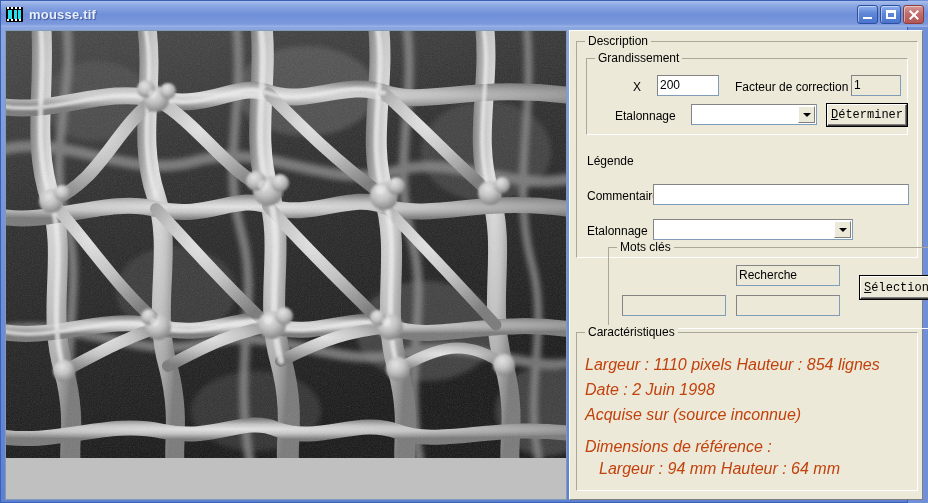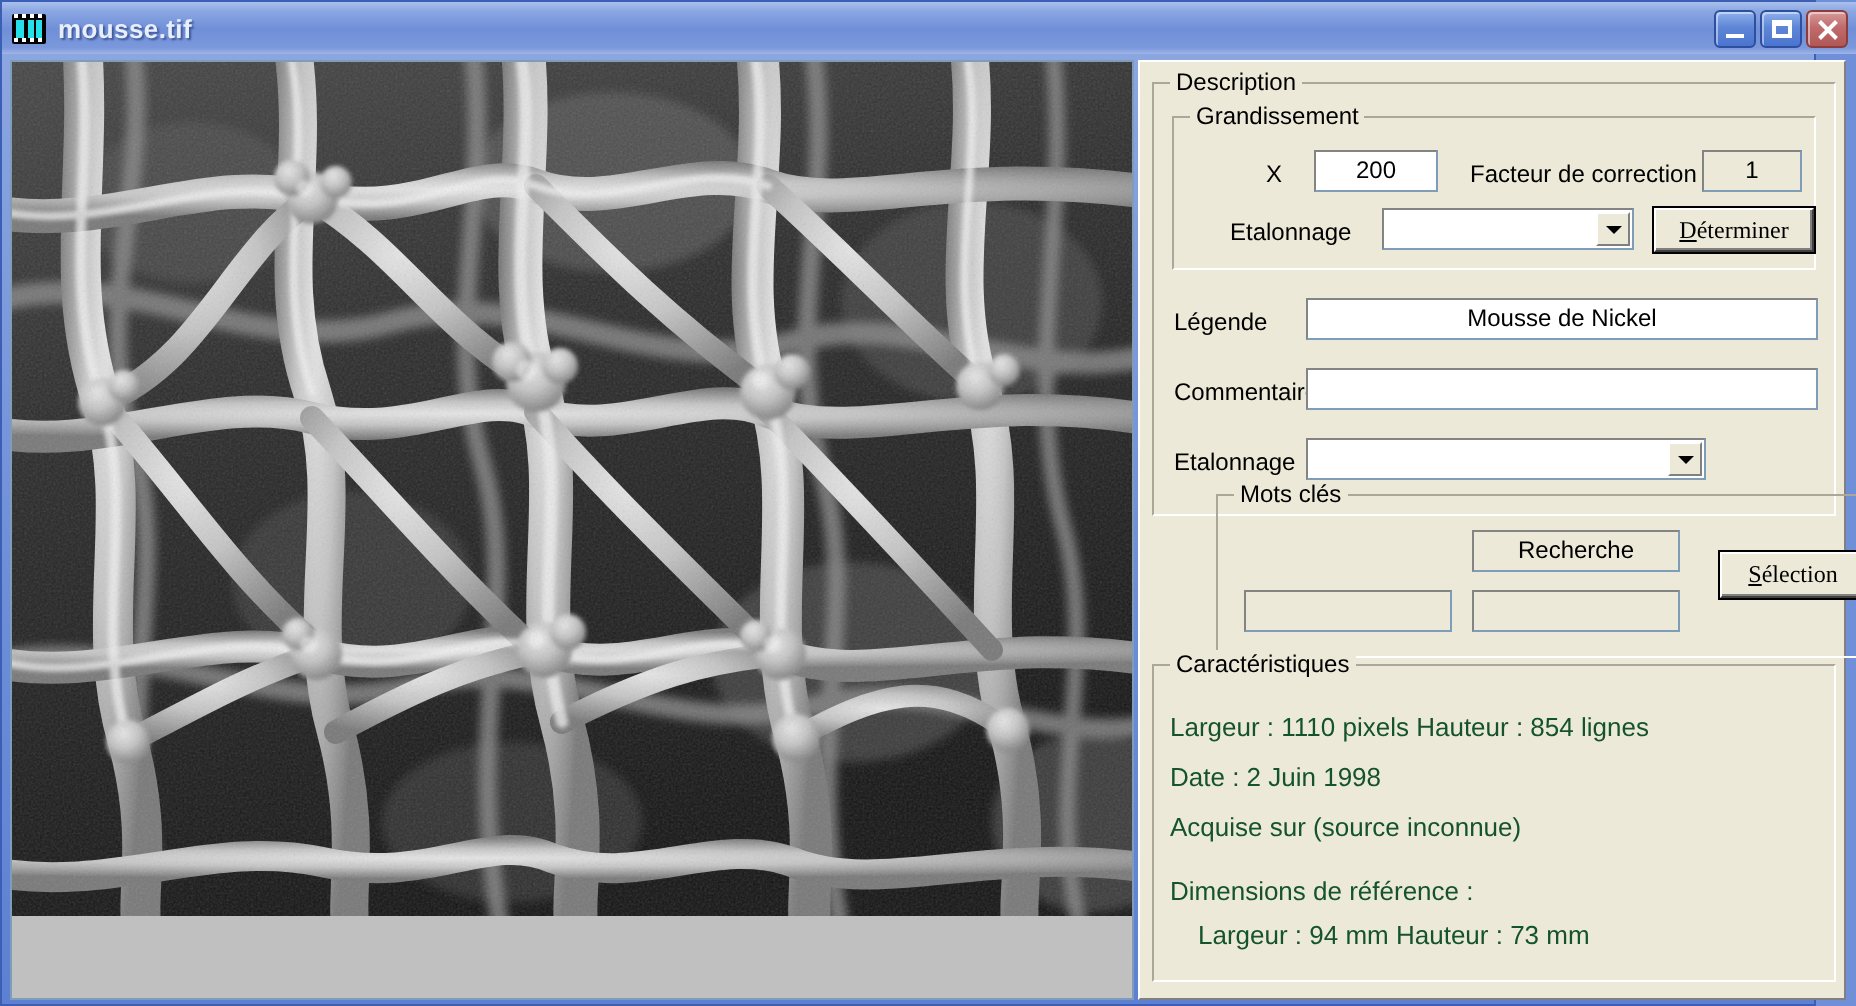--- a/index.html
+++ b/index.html
@@ -7,21 +7,20 @@
     width:928px;height:503px;overflow:hidden;
     font-family:"Liberation Sans", sans-serif;
     background:#6f8fd8;
   }
   
   #window{
     position:absolute;left:0;top:0;width:908px;height:503px;
     box-sizing:border-box;
     background:linear-gradient(180deg,#8ea8e0 0%,#6f8fd8 55%,#5d80d2 100%);
     border:1px solid #3a5fb5;
-    text-align:center;
   }
   #titlebar{
     position:absolute;left:0;top:0;width:928px;height:26px;
     background:linear-gradient(180deg,#a9c0ec 0%,#8aa6e2 18%,#6f8fd8 52%,#7b98dc 88%,#9db6e8 100%);
     display:flex;align-items:center;
   }
   #app-icon{
     width:17px;height:15px;margin-left:5px;margin-right:6px;
     position:relative;flex:0 0 auto;
     background:#000;
@@ -134,24 +133,24 @@
     border-top:4px solid #000;
   }
   .btn{
     position:absolute;box-sizing:border-box;
     background:#ece9d8;
     border:1px solid #ffffff;
     border-right-color:#404040;border-bottom-color:#404040;
     box-shadow:inset -1px -1px 0 #808080, 0 0 0 1px #000;
     font-size:12px;color:#000;
     display:flex;align-items:center;justify-content:center;
-    font-family:Liberation Serif, serif;
+    font-family:Liberation Mono, monospace;
   }
   .btn u{text-decoration:underline;}
-  .info{position:absolute;font-size:13px;color:#14532d;white-space:nowrap;}
+  .info{position:absolute;font-size:16px;color:#c2410c;white-space:nowrap;font-style:italic;}
 </style>
 </head>
 <body>
 
 <div id="window">
 
   <div id="titlebar">
     <div id="app-icon">
       <div class="strip"></div>
       <div class="holes-top"></div>
@@ -314,21 +313,20 @@
         <div class="combo" style="left:104px;top:45px;width:126px;height:21px;">
           <span></span>
           <span class="arrow"></span>
         </div>
         <div class="btn" style="left:240px;top:45px;width:80px;height:22px;">
           <span><u>D</u>éterminer</span>
         </div>
       </div>
 
       <span class="lbl" style="left:10px;top:112px;">Légende</span>
-      <div class="fld" style="left:76px;top:107px;width:256px;height:21px;">Mousse de Nickel</div>
 
       <span class="lbl" style="left:10px;top:147px;">Commentaire</span>
       <div class="fld" style="left:76px;top:142px;width:256px;height:21px;"></div>
 
       <span class="lbl" style="left:10px;top:182px;">Etalonnage</span>
       <div class="combo" style="left:76px;top:177px;width:200px;height:21px;">
         <span></span>
         <span class="arrow"></span>
       </div>
     </div>
@@ -345,17 +343,17 @@
       </div>
     </div>
 
     <div class="group" style="left:6px;top:301px;width:342px;height:159px;">
       <span class="legend">Caractéristiques</span>
 
       <span class="info" style="left:8px;top:23px;">Largeur :   1110   pixels   Hauteur :    854   lignes</span>
       <span class="info" style="left:8px;top:48px;">Date :     2 Juin 1998</span>
       <span class="info" style="left:8px;top:73px;">Acquise sur  (source inconnue)</span>
       <span class="info" style="left:8px;top:105px;">Dimensions de référence :</span>
-      <span class="info" style="left:22px;top:127px;">Largeur :      94  mm     Hauteur :     73  mm</span>
+      <span class="info" style="left:22px;top:127px;">Largeur :      94  mm     Hauteur :     64  mm</span>
     </div>
 
   </div>
 </div>
 
 </body></html>

